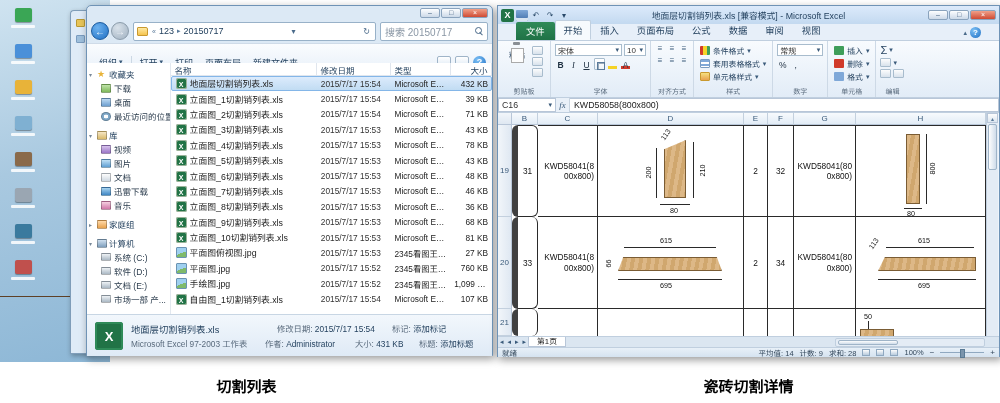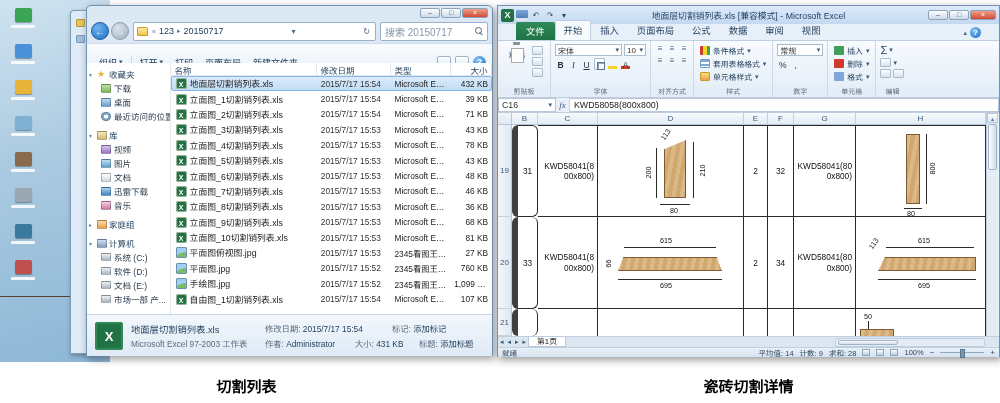--- a/index.html
+++ b/index.html
@@ -527,21 +527,21 @@
             <span class="c size">107 KB</span>
           </div>
         </div>
     </div>
   </div>
 
   <div class="ex-details">
     <span class="dico"></span>
     <span class="dfn">地面层切割销列表.xls</span>
     <span class="dft">Microsoft Excel 97-2003 工作表</span>
-    <span class="dprop" style="left:178px;top:7px"><span class="k">修改日期:</span> <span>2015/7/17 15:54</span></span>
+    <span class="dprop" style="left:190px;top:7px"><span class="k">修改日期:</span> <span>2015/7/17 15:54</span></span>
     <span class="dprop" style="left:305px;top:7px"><span class="k">标记:</span> <span>添加标记</span></span>
     <span class="dprop" style="left:178px;top:22px"><span class="k">作者:</span> <span>Administrator</span></span>
     <span class="dprop" style="left:268px;top:22px"><span class="k">大小:</span> <span>431 KB</span></span>
     <span class="dprop" style="left:332px;top:22px"><span class="k">标题:</span> <span>添加标题</span></span>
   </div>
 </div>
 
 <div class="win excel">
   <div class="xl-title">
     <span class="qat">

